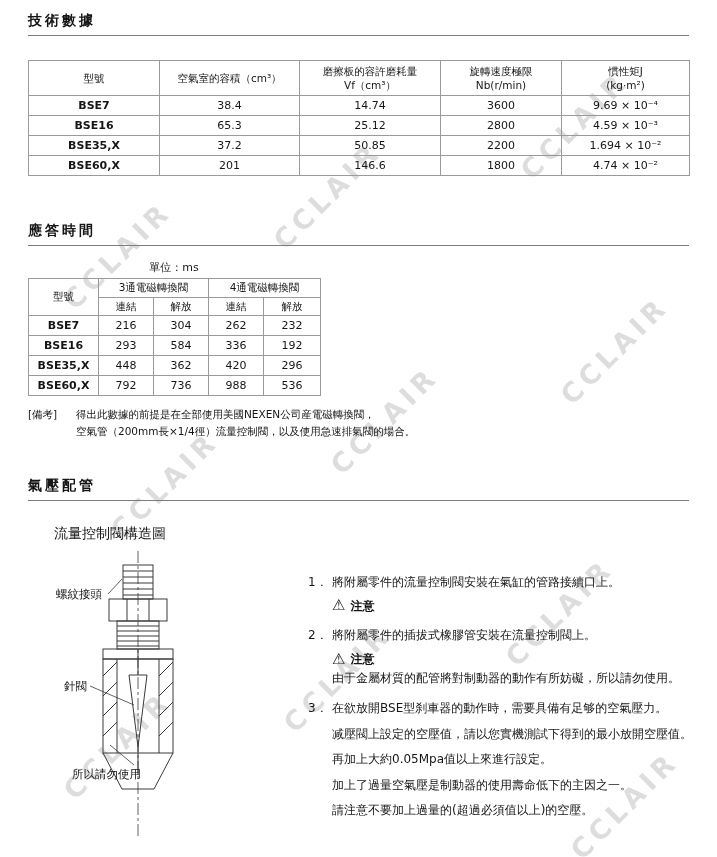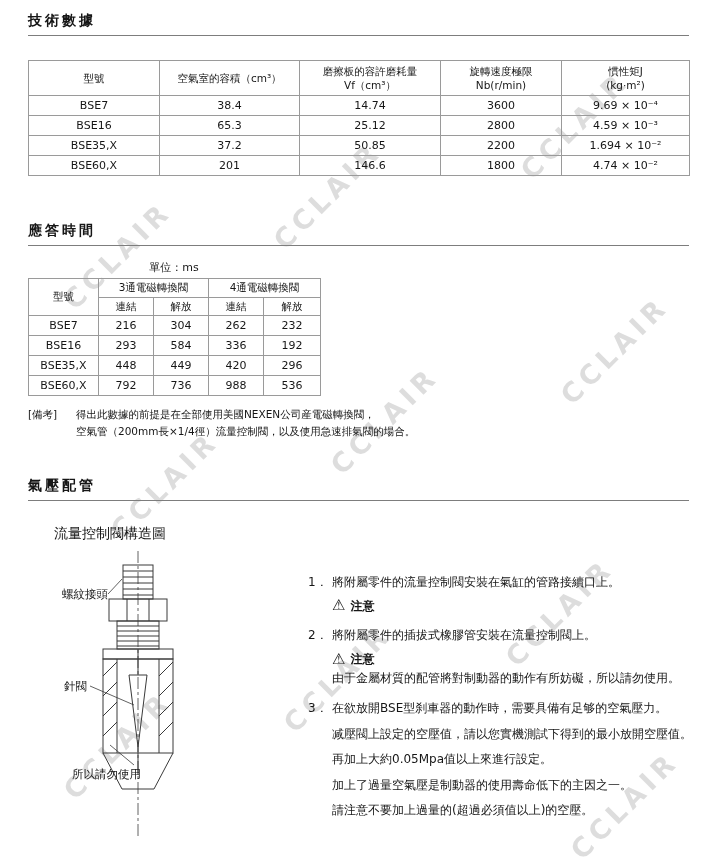--- a/index.html
+++ b/index.html
@@ -18,32 +18,32 @@
   .rule{height:1px;background:#7d7d7d;margin-top:5px}
 
   table{border-collapse:collapse;table-layout:fixed}
   th,td{border:1px solid #9a9a9a;text-align:center;vertical-align:middle;font-weight:normal}
   .t1{width:661px;margin-top:24px;font-size:11px}
   .t1 th{font-size:10.5px;padding:3px 2px;line-height:1.35}
   .t1 td{padding:2.5px 3px;height:14px}
   .t2{width:292px;margin-top:3px;font-size:11px}
   .t2 th{font-size:10.5px;padding:2px 2px;line-height:1.3}
   .t2 td{padding:2.5px 3px;height:14px}
-  td.model, .t2 tbody td:first-child, .t1 tbody td:first-child{font-weight:normal}
+  td.model, .t2 tbody td:first-child, .t1 tbody td:first-child{font-weight:bold}
 
   .unit-label{width:292px;text-align:center;font-size:11px;margin-top:14px}
 
   .note{display:flex;gap:10px;margin-top:10px;font-size:10.5px;line-height:1.55}
   .note-label{flex:0 0 38px}
 
   
   .diagram{position:absolute;left:10px;top:44px;width:290px;height:335px}
   .diagram .caption{position:absolute;left:16px;top:4px;font-size:14px}
   .dlabel{position:absolute;font-size:11.5px;white-space:nowrap}
-  .lbl-thread{left:24px;top:66px}
+  .lbl-thread{left:18px;top:66px}
   .lbl-needle{left:26px;top:158px}
   .lbl-body{left:34px;top:246px}
   .diagram svg{position:absolute;left:0;top:0}
 
   .instructions{position:absolute;left:280px;top:96px;width:398px;font-size:12px;line-height:1.55}
   .inst{margin-bottom:11px}
   .inst-line{display:flex}
   .inst-num{flex:0 0 24px}
   .inst-text{flex:1}
   .caution-head{display:flex;align-items:center;margin:5px 0 1px 24px}
@@ -171,21 +171,21 @@
       <tr>
         <td>BSE16</td>
         <td>293</td>
         <td>584</td>
         <td>336</td>
         <td>192</td>
       </tr>
       <tr>
         <td>BSE35,X</td>
         <td>448</td>
-        <td>449</td>
+        <td>362</td>
         <td>420</td>
         <td>296</td>
       </tr>
       <tr>
         <td>BSE60,X</td>
         <td>792</td>
         <td>736</td>
         <td>988</td>
         <td>536</td>
       </tr>

